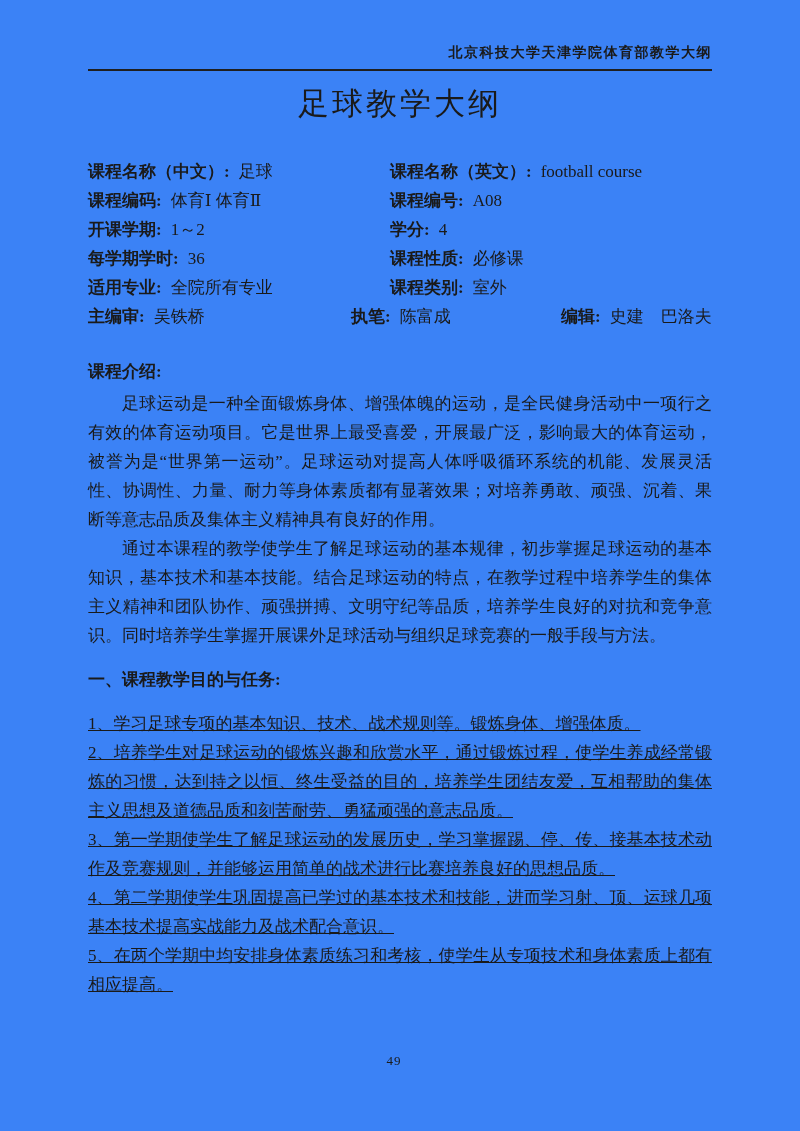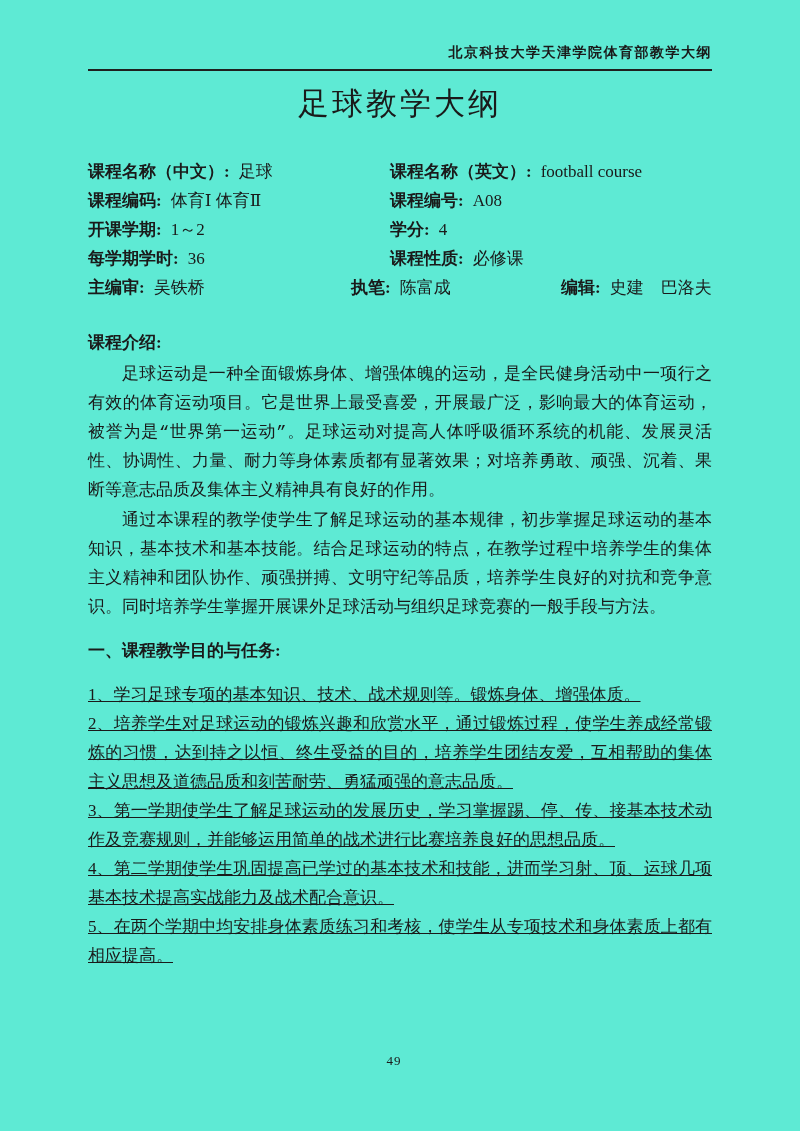--- a/index.html
+++ b/index.html
@@ -1,21 +1,21 @@
 <!DOCTYPE html>
 <html><head>
 <meta charset="utf-8">
 <style>
   html, body { margin: 0; padding: 0; background: #e8e8e8; }
   .page {
     position: relative;
     width: 800px;
     height: 1131px;
     margin: 0 auto;
-    background: #5eead4;
+    background: #3b82f6;
     box-sizing: border-box;
     padding: 44px 88px 16px 88px;
     font-family: "Liberation Serif", "DejaVu Serif", serif;
     color: #1a1a1a;
     overflow: hidden;
   }
   .doc-header {
     text-align: right;
     font-size: 14px;
     font-weight: bold;
@@ -53,21 +53,21 @@
   .h-intro  { margin-top: 26px; }
   .h-goals  { margin-top: 15px; }
   .h-req    { margin-top: 14px; }
   .para {
     font-size: 17px;
     line-height: 29px;
     text-align: justify;
     text-indent: 2em;
     margin: 0;
   }
-  .para-first { margin-top: 3px; font-family: Liberation Mono, monospace; }
+  .para-first { margin-top: 3px; }
   .goal-list { margin-top: 15px; }
   .goal-item {
     font-size: 17px;
     line-height: 29px;
     text-align: justify;
     margin: 0;
     text-decoration: underline;
   }
   .page-number {
     position: absolute;
@@ -124,20 +124,30 @@
       <div class="cell cell-left">
         <span class="lbl">每学期学时:</span>
         <span class="val">36</span>
       </div>
       <div class="cell cell-right">
         <span class="lbl">课程性质:</span>
         <span class="val">必修课</span>
       </div>
     </div>
     <div class="info-row">
+      <div class="cell cell-left">
+        <span class="lbl">适用专业:</span>
+        <span class="val">全院所有专业</span>
+      </div>
+      <div class="cell cell-right">
+        <span class="lbl">课程类别:</span>
+        <span class="val">室外</span>
+      </div>
+    </div>
+    <div class="info-row">
       <div class="cell cell-a">
         <span class="lbl">主编审:</span>
         <span class="val">吴铁桥</span>
       </div>
       <div class="cell cell-b">
         <span class="lbl">执笔:</span>
         <span class="val">陈富成</span>
       </div>
       <div class="cell cell-c">
         <span class="lbl">编辑:</span>

